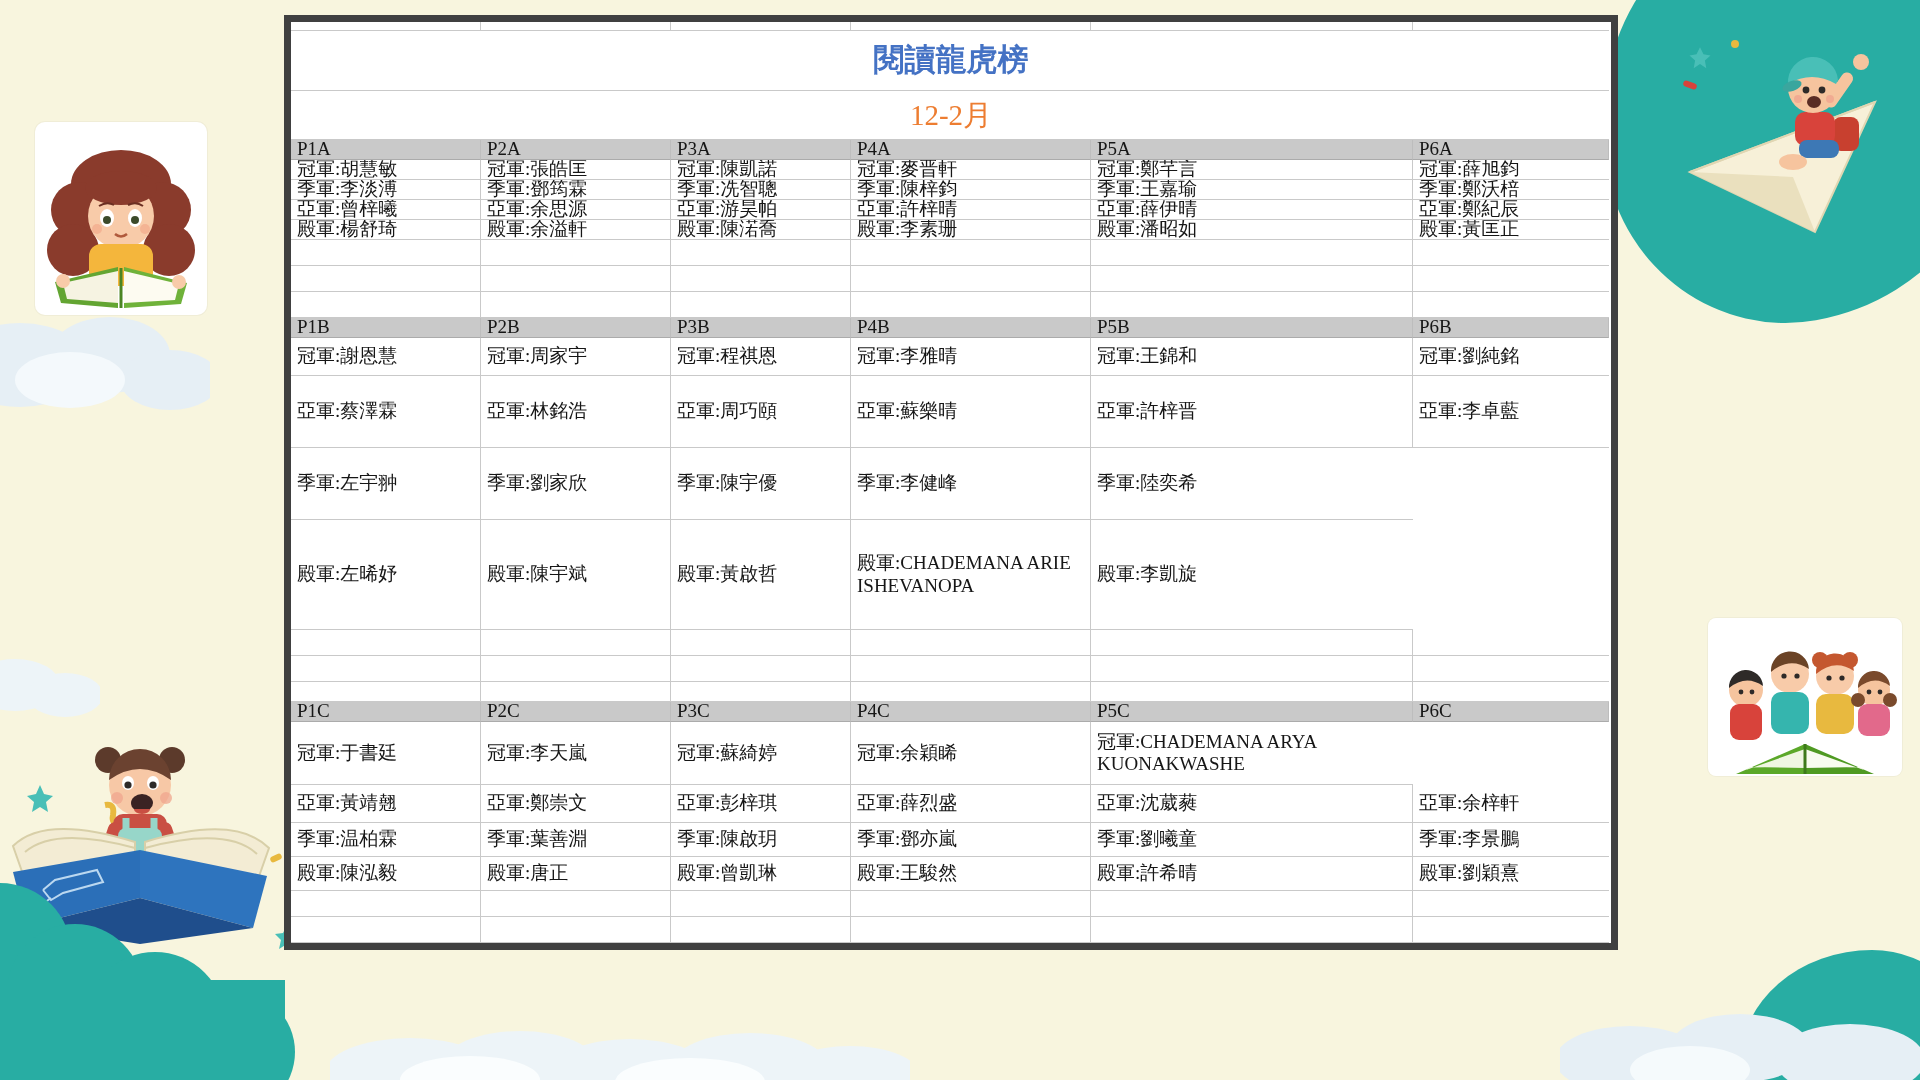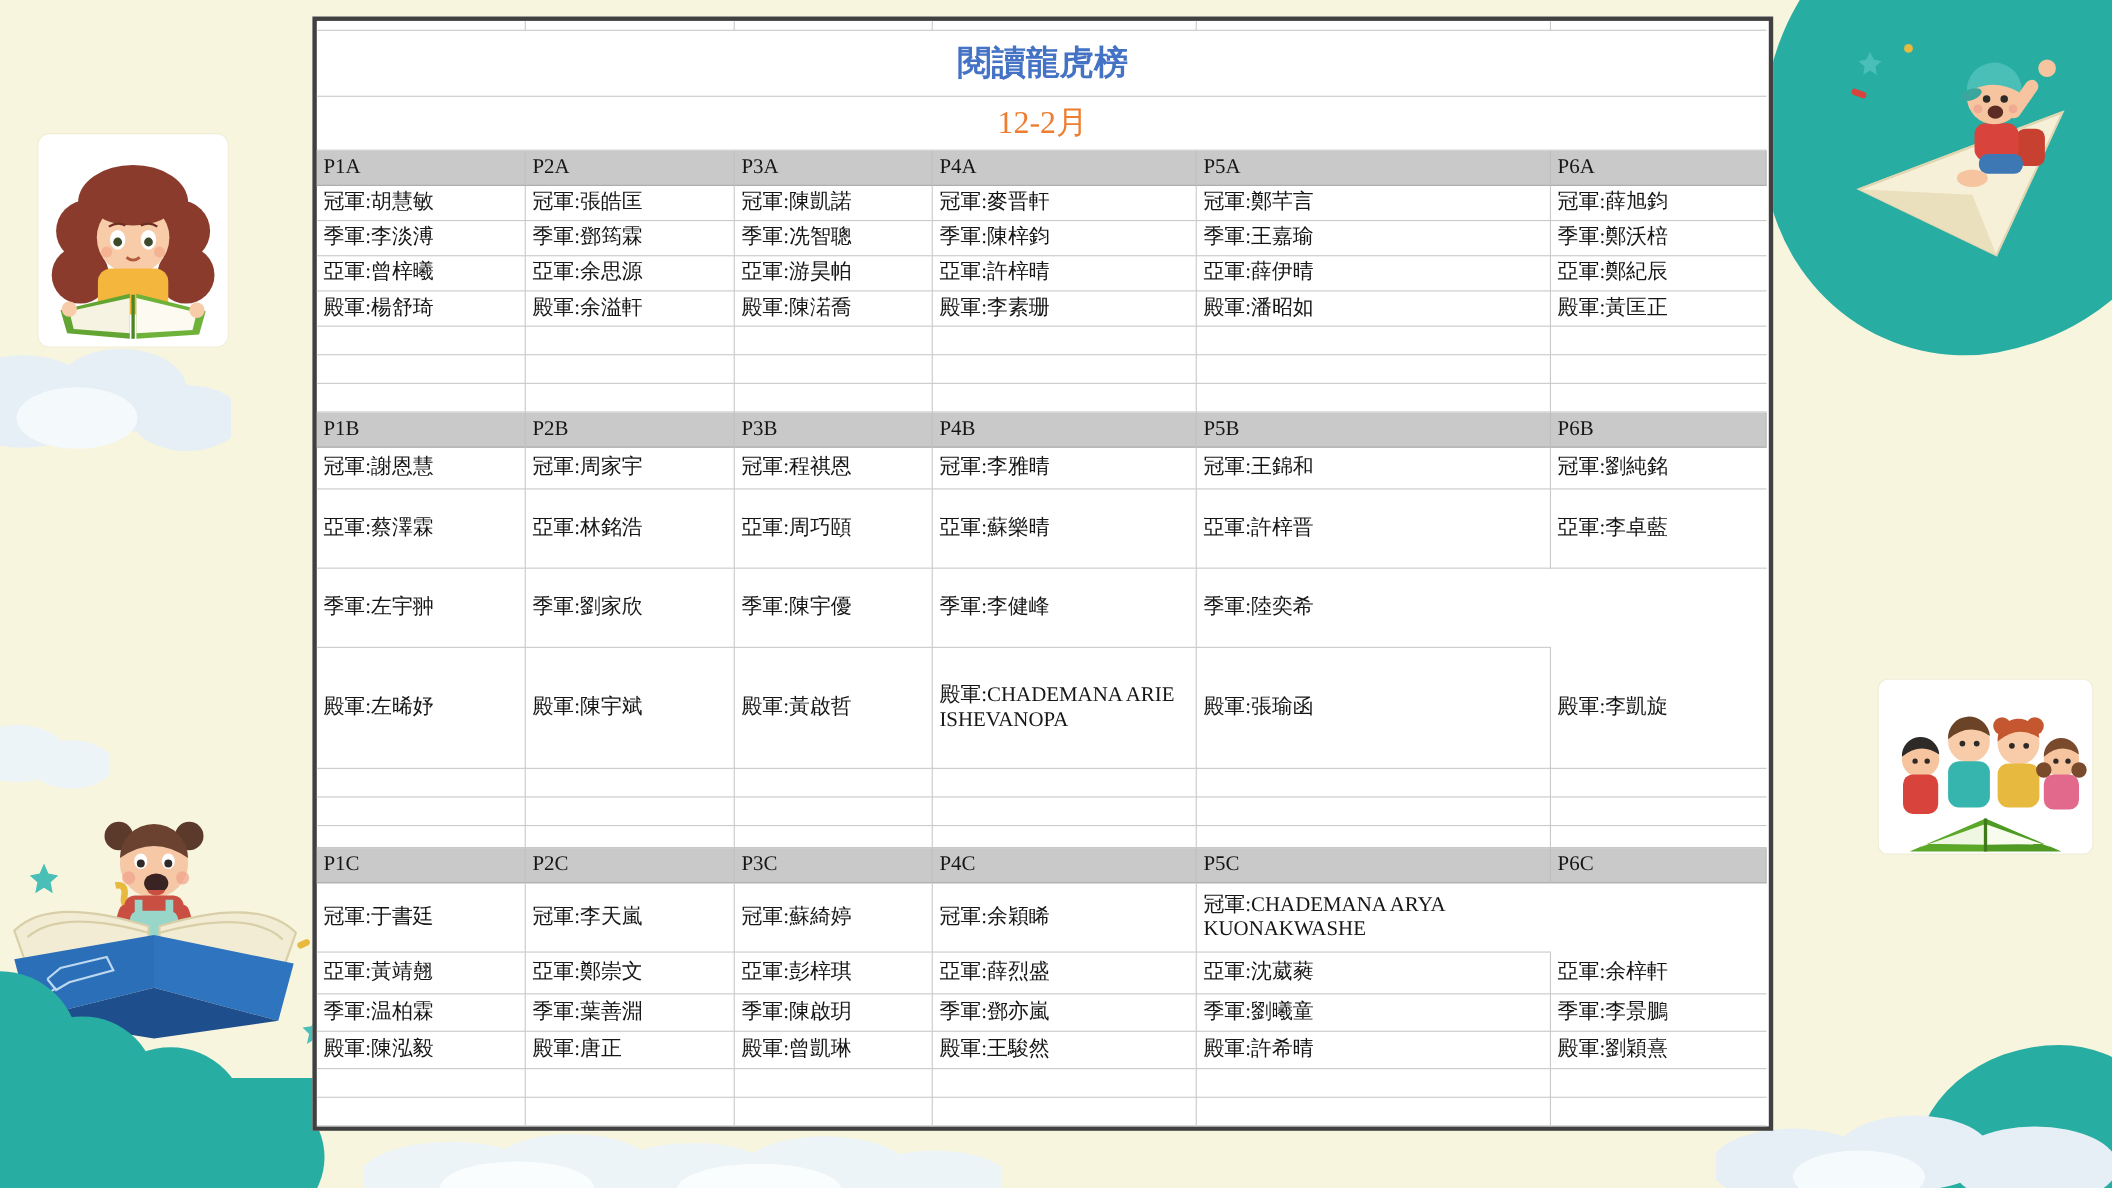--- a/index.html
+++ b/index.html
@@ -9,34 +9,34 @@
   .blob{position:absolute;background:#28ADA3;}
   .blob-tr{right:-80px;top:-90px;width:400px;height:410px;border-radius:48% 52% 55% 45%/55% 48% 52% 45%;transform:rotate(-10deg);}
   .blob-br{right:-60px;bottom:-60px;width:240px;height:190px;border-radius:55% 45% 50% 50%/60% 55% 45% 40%;}
   .cloud{position:absolute;}
   .card{position:absolute;background:#FFFFFF;box-shadow:0 0 0 1px rgba(0,0,0,0.03);}
   .card-girl{left:35px;top:122px;width:172px;height:193px;border-radius:10px;}
   .card-kids{left:1708px;top:618px;width:194px;height:158px;border-radius:8px;}
   svg{display:block;}
   
   .sheet{position:absolute;left:284px;top:15px;width:1320px;background:#FFFFFF;
-         border:4px solid #404040;z-index:5;}
+         border:7px solid #404040;z-index:5;}
   .trow{display:grid;grid-template-columns:190px 190px 180px 240px 322px 196px;}
   .tcell{border-right:1px solid #C9C9C9;border-bottom:1px solid #C9C9C9;
          padding:1px 4px 1px 6px;display:flex;align-items:center;
          font-size:19px;color:#161616;line-height:1.18;box-sizing:border-box;
          overflow:hidden;}
   .tcell:last-child{border-right:none;}
   .hdr .tcell{background:#C9C9C9;border-right:1px solid #BDBDBD;border-bottom:1px solid #ABABAB;}
   .merged{grid-column:1/-1;justify-content:center;}
   .title-cell{color:#4472C4;font-weight:bold;font-size:31px;}
   .subtitle-cell{color:#ED7D31;font-size:29px;}
   .padR{padding-right:18px;}
   .rh9 .tcell{height:9px;} .rh60 .tcell{height:60px;} .rh49 .tcell{height:49px;}
-  .rh33 .tcell{height:32px;} .rh26 .tcell{height:26px;} .rh20 .tcell{height:20px;}
+  .rh33 .tcell{height:20px;} .rh26 .tcell{height:26px;} .rh20 .tcell{height:20px;}
   .rh38 .tcell{height:38px;} .rh72 .tcell{height:72px;} .rh110 .tcell{height:110px;}
   .rh63 .tcell{height:63px;} .rh34 .tcell{height:34px;}
 </style>
 </head>
 <body>
 
 <div class="stage">
 
   <div class="blob blob-tr"></div>
   <div class="blob blob-br"></div>
@@ -368,21 +368,20 @@
       <div class="tcell">季軍:劉家欣</div>
       <div class="tcell">季軍:陳宇優</div>
       <div class="tcell">季軍:李健峰</div>
       <div class="tcell">季軍:陸奕希</div>
     </div>
     <div class="trow rh110">
       <div class="tcell">殿軍:左晞妤</div>
       <div class="tcell">殿軍:陳宇斌</div>
       <div class="tcell">殿軍:黃啟哲</div>
       <div class="tcell padR">殿軍:CHADEMANA ARIE ISHEVANOPA</div>
-      <div class="tcell">殿軍:張瑜函</div>
       <div class="tcell">殿軍:李凱旋</div>
     </div>
     <div class="trow rh26">
         <div class="tcell"></div>
         <div class="tcell"></div>
         <div class="tcell"></div>
         <div class="tcell"></div>
         <div class="tcell"></div>
         <div class="tcell"></div>
       </div>

